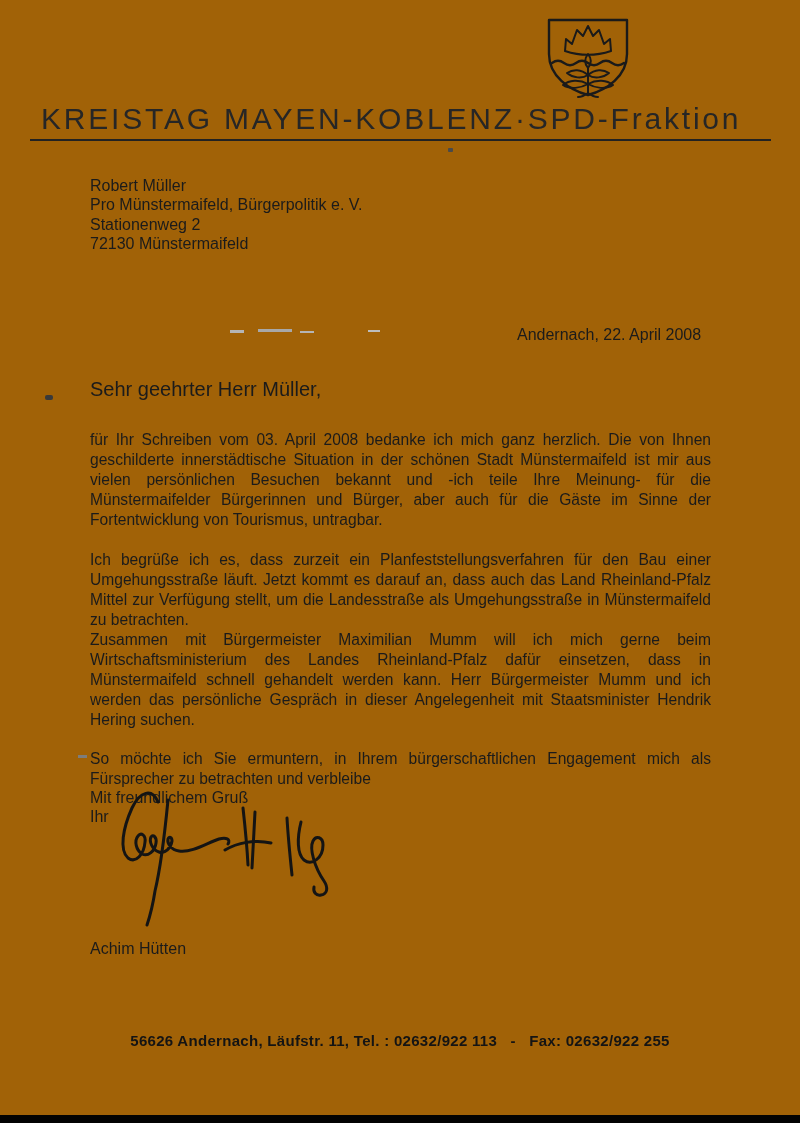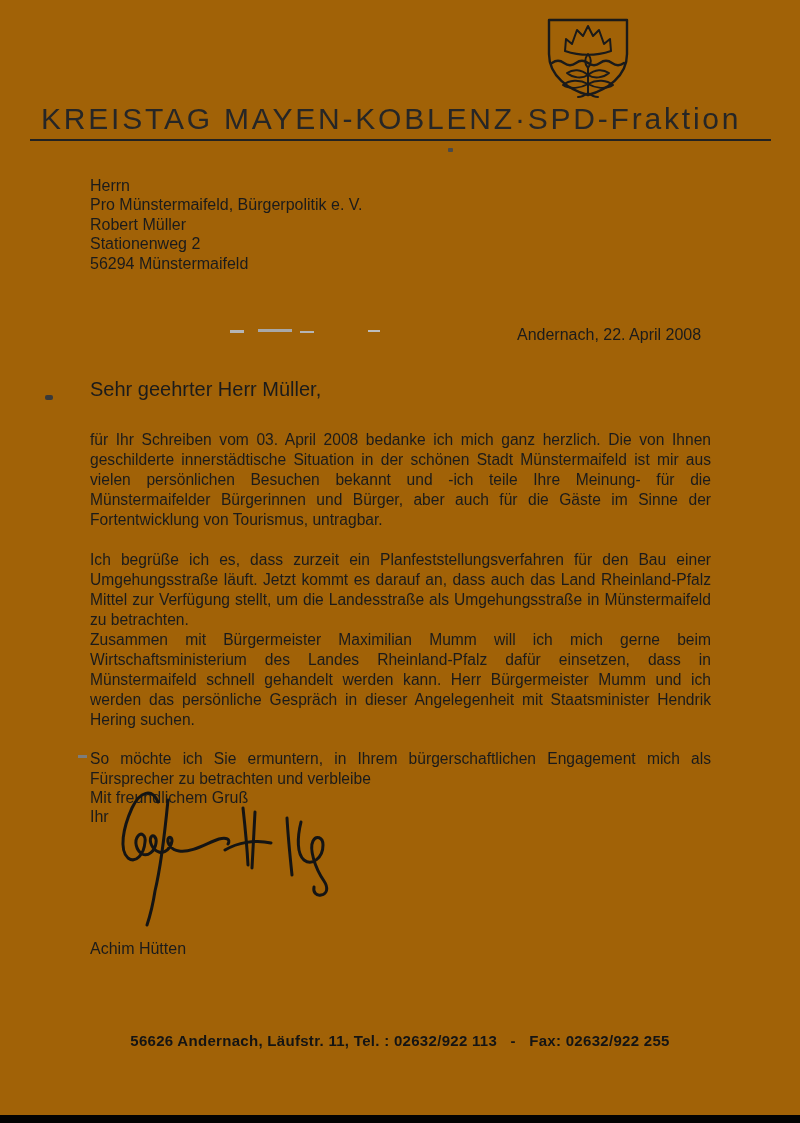--- a/index.html
+++ b/index.html
@@ -60,25 +60,24 @@
       <path d="M47,68 C38,63 28,64 22,69 C29,74 40,72 47,68" stroke-width="2"></path>
       <path d="M47,68 C56,63 66,64 72,69 C65,74 54,72 47,68" stroke-width="2"></path>
       <path d="M47,77 C43,80 40,81 37,81 M47,77 C51,80 54,81 57,81" stroke-width="2"></path>
     </g>
   </svg>
 
   <div class="org-title">KREISTAG MAYEN-KOBLENZ·SPD-Fraktion</div>
   <div class="title-rule"></div>
 
   <div class="recipient">
-    <div>Herrn</div>
+    <div>Robert Müller</div>
     <div>Pro Münstermaifeld, Bürgerpolitik e. V.</div>
-    <div>Robert Müller</div>
     <div>Stationenweg 2</div>
-    <div>56294 Münstermaifeld</div>
+    <div>72130 Münstermaifeld</div>
   </div>
 
   <div class="dateline">Andernach, 22. April 2008</div>
 
   <div class="salutation">Sehr geehrter Herr Müller,</div>
 
   <div class="letter-body">
     <p>für Ihr Schreiben vom 03. April 2008 bedanke ich mich ganz herzlich. Die von Ihnen geschilderte innerstädtische Situation in der schönen Stadt Münstermaifeld ist mir aus vielen persönlichen Besuchen bekannt und -ich teile Ihre Meinung- für die Münstermaifelder Bürgerinnen und Bürger, aber auch für die Gäste im Sinne der Fortentwicklung von Tourismus, untragbar.</p>
     <p class="joined">Ich begrüße ich es, dass zurzeit ein Planfeststellungsverfahren für den Bau einer Umgehungsstraße läuft. Jetzt kommt es darauf an, dass auch das Land Rheinland-Pfalz Mittel zur Verfügung stellt, um die Landesstraße als Umgehungsstraße in Münstermaifeld zu betrachten.</p>
     <p>Zusammen mit Bürgermeister Maximilian Mumm will ich mich gerne beim Wirtschaftsministerium des Landes Rheinland-Pfalz dafür einsetzen, dass in Münstermaifeld schnell gehandelt werden kann. Herr Bürgermeister Mumm und ich werden das persönliche Gespräch in dieser Angelegenheit mit Staatsminister Hendrik Hering suchen.</p>

